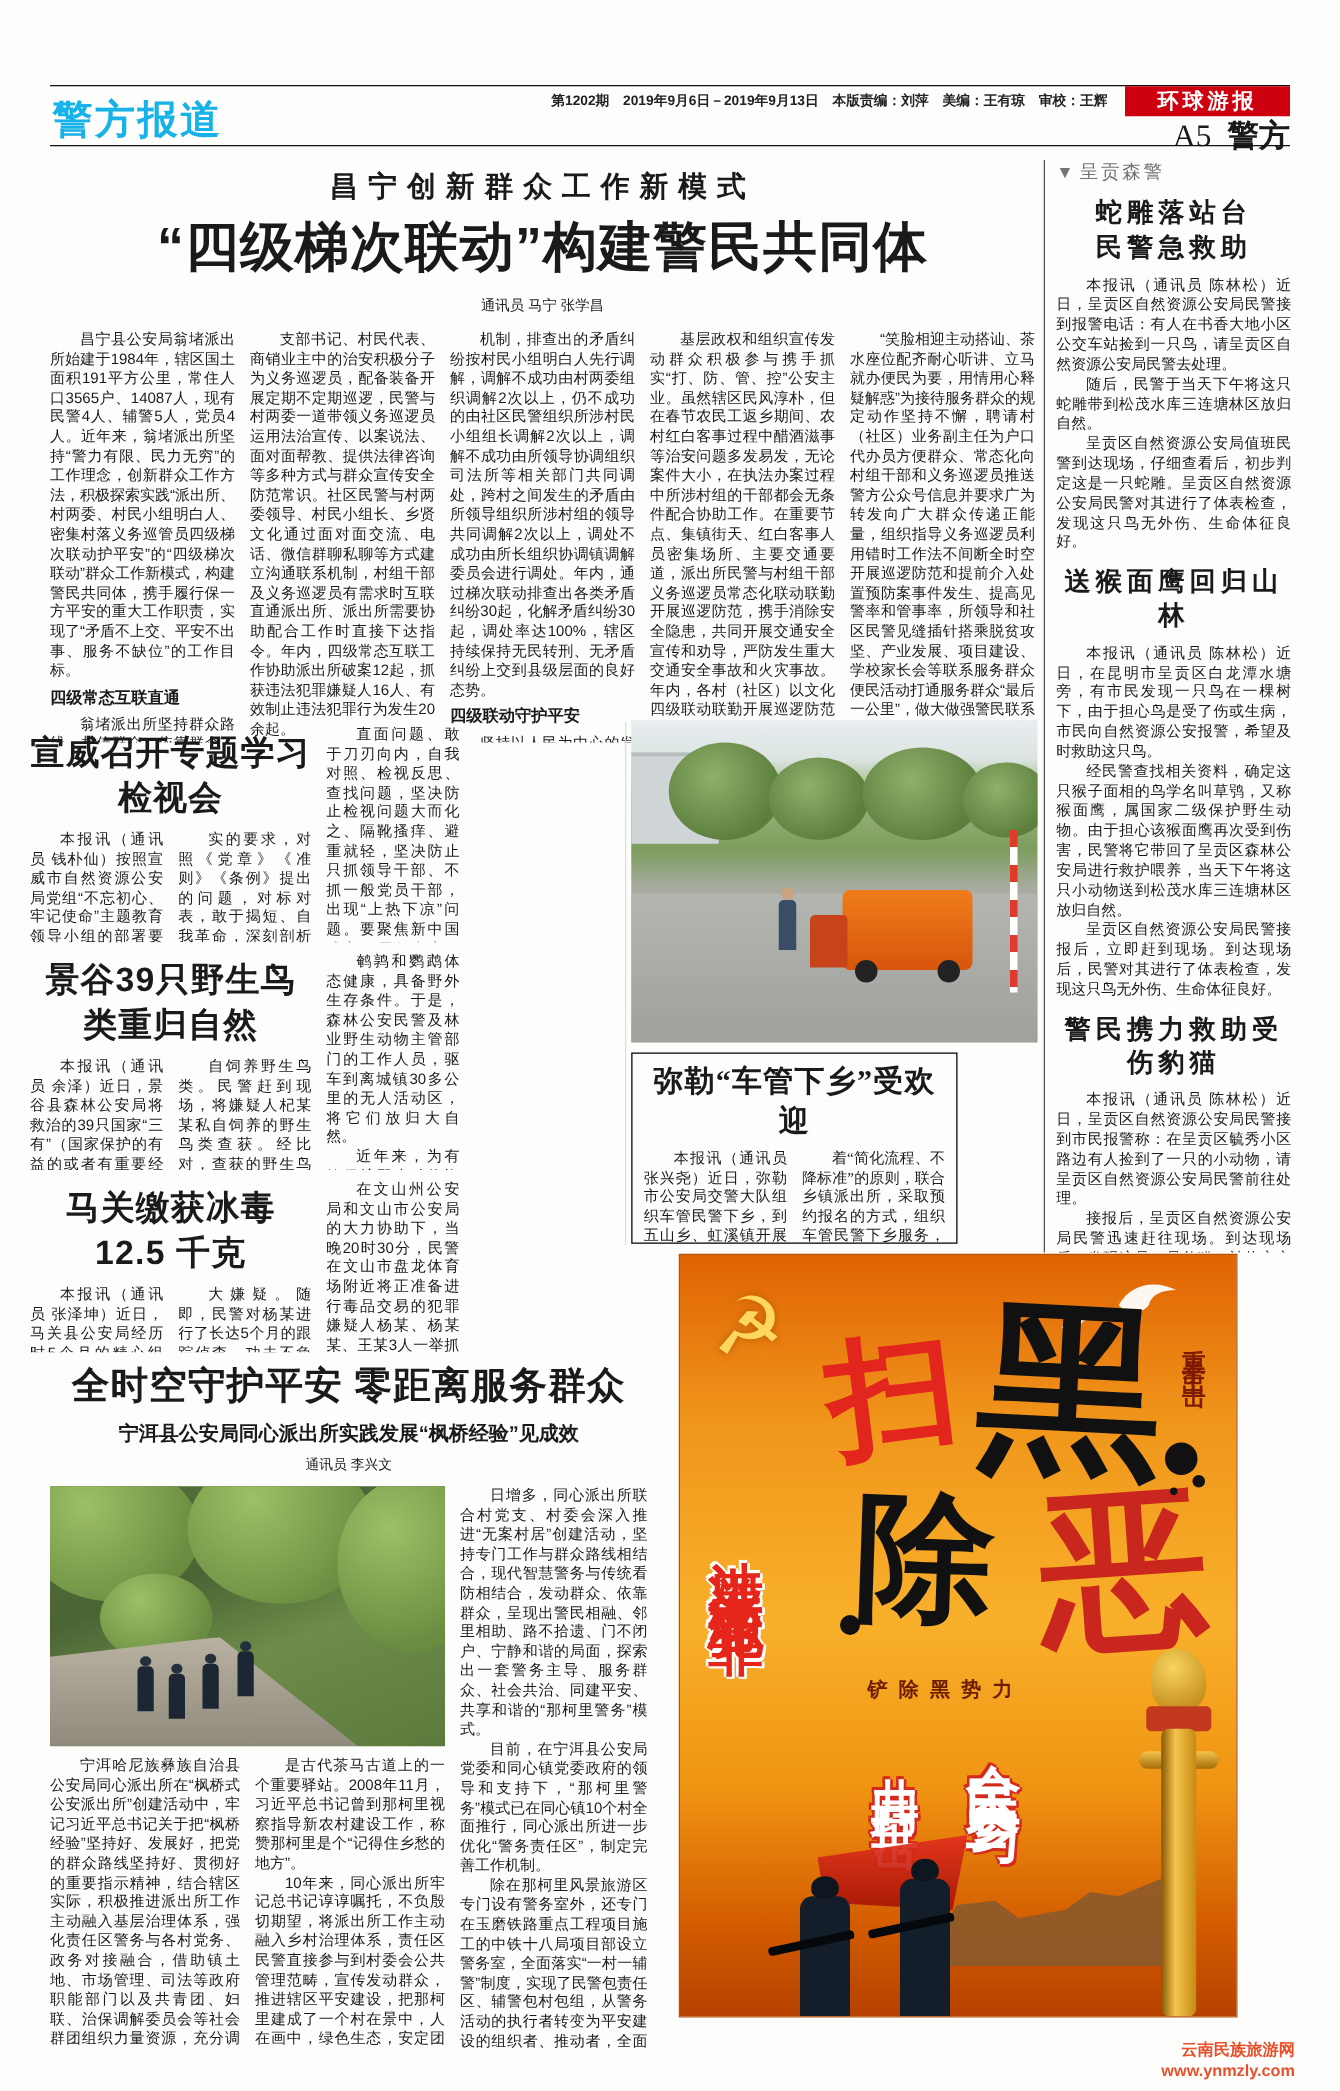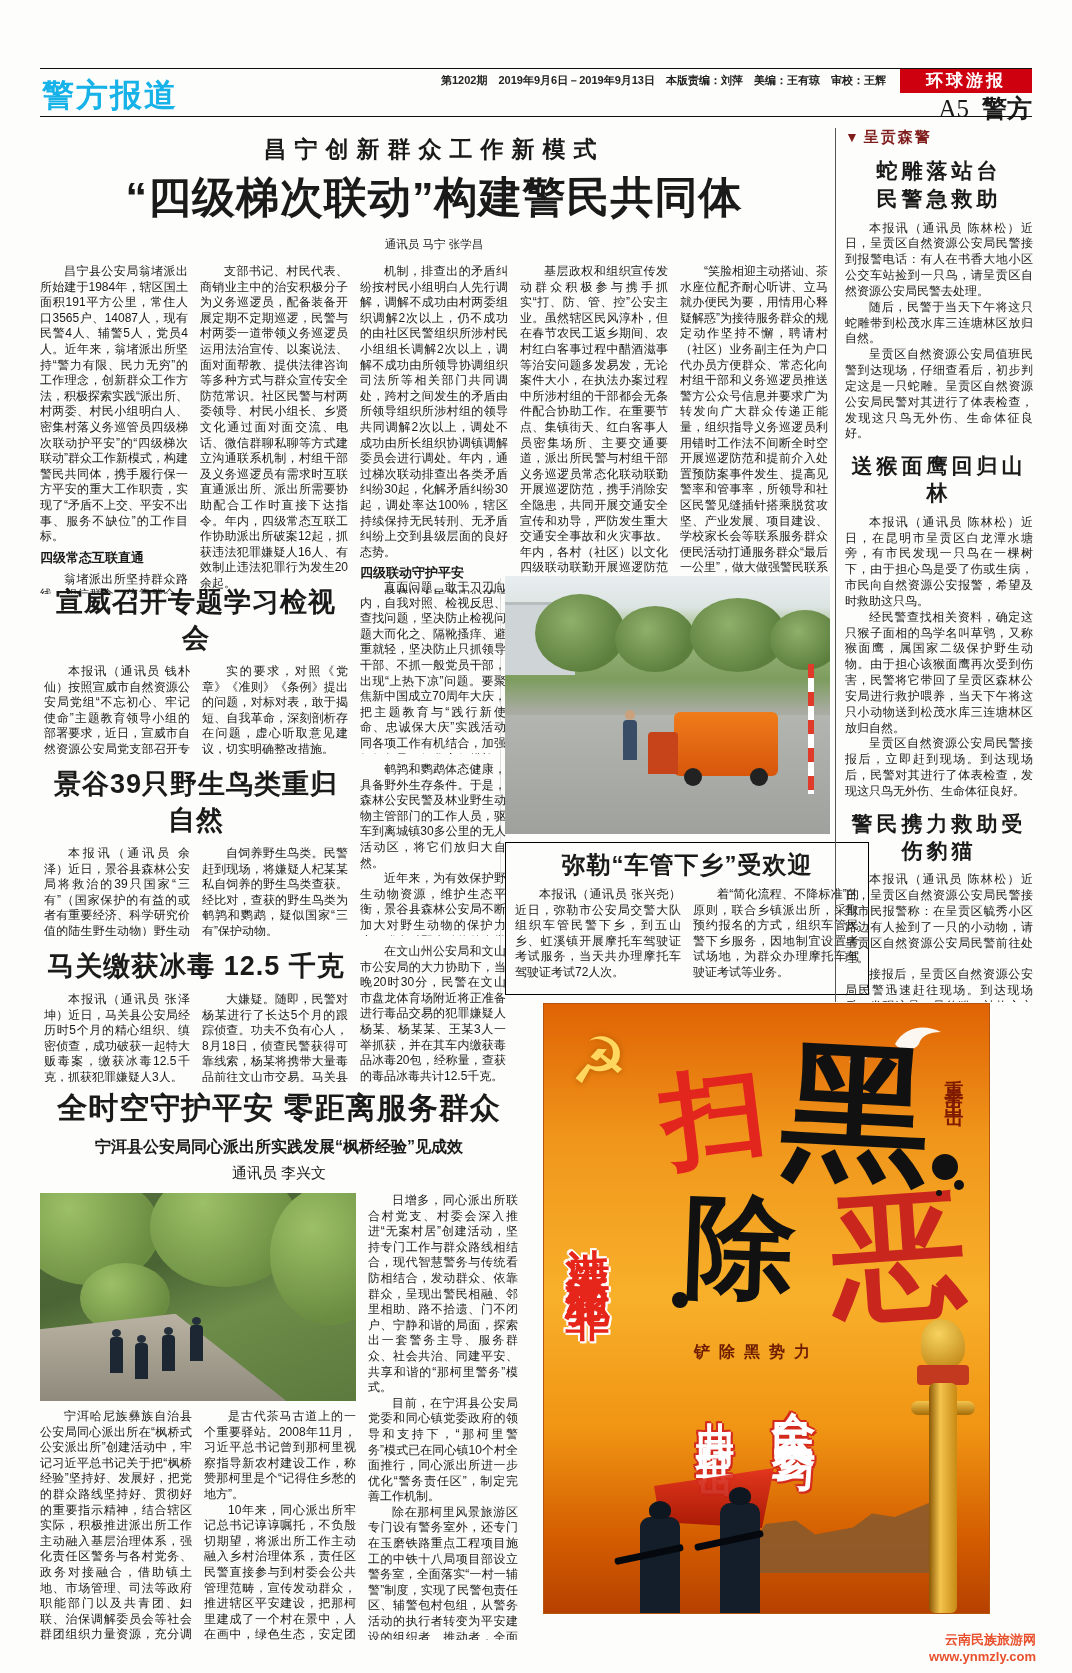--- a/index.html
+++ b/index.html
@@ -24,22 +24,22 @@
   h4{margin:5px 0;text-align:left;font-size:13px;font-weight:900;text-indent:0;}
   .col{flex:1;overflow:hidden;font-size:12px;line-height:1.3;}
   .textcols{display:flex;gap:12px;}
   
   .main-article{position:absolute;left:40px;top:128px;width:788px;height:444px;}
   .kicker{text-align:center;font-size:23px;font-weight:700;letter-spacing:8px;margin-top:6px;}
   .headline{text-align:center;font-size:43px;font-weight:900;letter-spacing:1px;margin-top:4px;}
   .byline{text-align:center;font-size:11.5px;color:#222;margin-top:10px;}
   .main-cols{margin-top:12px;height:330px;}
   
-  .dogleg{position:absolute;left:44px;width:462px;display:grid;
-    grid-template-columns:1fr 1fr 1fr;grid-template-rows:auto 1fr;column-gap:12px;overflow:hidden;}
+  .dogleg{position:absolute;left:24px;width:462px;display:grid;
+    grid-template-columns:1fr 1fr 1fr 1fr;grid-template-rows:auto 1fr;column-gap:12px;overflow:hidden;}
   .dl-title{grid-column:1/3;grid-row:1;text-align:center;font-size:27px;font-weight:900;letter-spacing:1px;padding:6px 0 8px;}
   .dl-c1{grid-column:1;grid-row:2;overflow:hidden;font-size:12px;line-height:1.3;}
   .dl-c2{grid-column:2;grid-row:2;overflow:hidden;font-size:12px;line-height:1.3;}
   .dl-c3{grid-column:3;grid-row:1/3;overflow:hidden;font-size:12px;line-height:1.3;padding-top:2px;}
   #xuanwei{top:578px;height:176px;}
   #jinggu{top:760px;height:176px;}
   #maguan{top:942px;height:140px;}
   
   .photo1{position:absolute;left:505px;top:576px;width:325px;height:258px;overflow:hidden;
     background:linear-gradient(180deg,#e9eef0 0%,#dce4e2 12%,#9db97f 22%,#7d9d5e 40%,#a7ab9f 52%,#b9bbb5 70%,#a9aba6 100%);}
@@ -47,45 +47,45 @@
   .building{position:absolute;background:#cfd4d6;border-top:3px solid #b7bdbf;}
   .road{position:absolute;left:0;bottom:0;width:100%;height:46%;background:linear-gradient(180deg,#b3b5b0,#9fa19c);}
   .trike{position:absolute;right:52px;bottom:58px;width:104px;height:64px;background:linear-gradient(180deg,#ef7c1a,#d8560c);border-radius:6px;}
   .trike-cab{position:absolute;left:-26px;bottom:2px;width:30px;height:42px;background:#c7441a;border-radius:4px 4px 0 0;}
   .wheel{position:absolute;bottom:-10px;width:18px;height:18px;border-radius:50%;background:#222;}
   .person1{position:absolute;left:118px;bottom:74px;width:14px;height:40px;background:#3a4d66;border-radius:4px 4px 0 0;}
   .person1:before{content:"";position:absolute;top:-10px;left:2px;width:10px;height:10px;border-radius:50%;background:#caa27e;}
   .pole{position:absolute;right:16px;bottom:40px;width:6px;height:130px;
     background:repeating-linear-gradient(180deg,#e03a2a 0 14px,#fff 14px 28px);}
   
-  .milebox{position:absolute;left:505px;top:842px;width:364px;height:153px;border:1px solid #000;
-    padding:6px 9px;box-sizing:border-box;overflow:hidden;}
+  .milebox{position:absolute;left:505px;top:842px;width:261px;height:153px;border:1px solid #000;
+    padding:6px 9px;box-sizing:border-box;overflow:hidden;font-family:Liberation Serif, serif;}
   .mile-title{text-align:center;font-size:24px;font-weight:900;letter-spacing:1px;margin-bottom:6px;}
   .milebox .col{font-size:12px;line-height:1.3;}
   
   .ninger{position:absolute;left:40px;top:1088px;width:478px;height:552px;overflow:hidden;}
   .n-head{text-align:center;font-size:30px;font-weight:900;letter-spacing:1px;}
   .n-sub{text-align:center;font-size:16px;font-weight:700;margin-top:8px;}
-  .n-by{text-align:center;font-size:15px;margin-top:6px;}
+  .n-by{text-align:center;font-size:11px;margin-top:6px;}
   .nb{display:flex;gap:12px;height:462px;margin-top:10px;}
   .nb-left{width:316px;display:flex;flex-direction:column;}
   .nb-cols{flex:1;display:flex;gap:12px;overflow:hidden;margin-top:8px;}
   .nb-right{width:150px;overflow:hidden;font-size:12px;line-height:1.3;}
   
   .photo2{height:208px;position:relative;overflow:hidden;
     background:linear-gradient(160deg,#55703c 0%,#4a6434 35%,#6d8c49 60%,#5c7a3d 100%);}
   .leaf{position:absolute;border-radius:50%;background:radial-gradient(circle at 35% 30%,#9cc066,#6a8c41 75%);}
   .path2{position:absolute;left:0;bottom:0;width:78%;height:42%;background:linear-gradient(180deg,#b9b2a2,#8f8a7c);
     clip-path:polygon(0 18%,55% 0,100% 100%,0 100%);}
   .officer{position:absolute;width:13px;height:36px;background:#1d2733;border-radius:4px 4px 0 0;}
   .officer:before{content:"";position:absolute;top:-8px;left:2px;width:9px;height:8px;border-radius:50%;background:#26303d;}
   
   .v-rule{position:absolute;left:835px;top:128px;width:1px;height:874px;background:#555;}
   .sidebar{position:absolute;left:845px;top:128px;width:188px;height:874px;overflow:hidden;}
-  .side-flag{color:#7f1d1d;font-size:15px;font-weight:700;letter-spacing:2px;margin-bottom:10px;}
+  .side-flag{color:#737373;font-size:15px;font-weight:400;letter-spacing:2px;margin-bottom:10px;}
   .side-flag .tri{font-size:14px;margin-right:3px;}
   .side-title p{text-indent:0;text-align:center;font-size:21px;font-weight:900;letter-spacing:4px;line-height:1.3;margin:1px 0;}
   .side-title{margin:10px 0 8px;}
   .side-body{font-size:12px;line-height:1.32;}
   
   .poster{position:absolute;left:543px;top:1003px;width:445px;height:609px;overflow:hidden;border:1px solid #b4550e;
     background:linear-gradient(180deg,#e06304 0%,#f0961b 22%,#f8b02a 48%,#f09413 70%,#d35c00 88%,#b64100 100%);}
   .emblem{position:absolute;left:26px;top:20px;font-size:64px;color:#ffd75e;text-shadow:0 0 6px #b35b00;}
   .dove{position:absolute;fill:#fff;opacity:.95;}
   .fist-slogan{position:absolute;right:22px;top:60px;writing-mode:vertical-rl;font-size:19px;font-weight:900;

